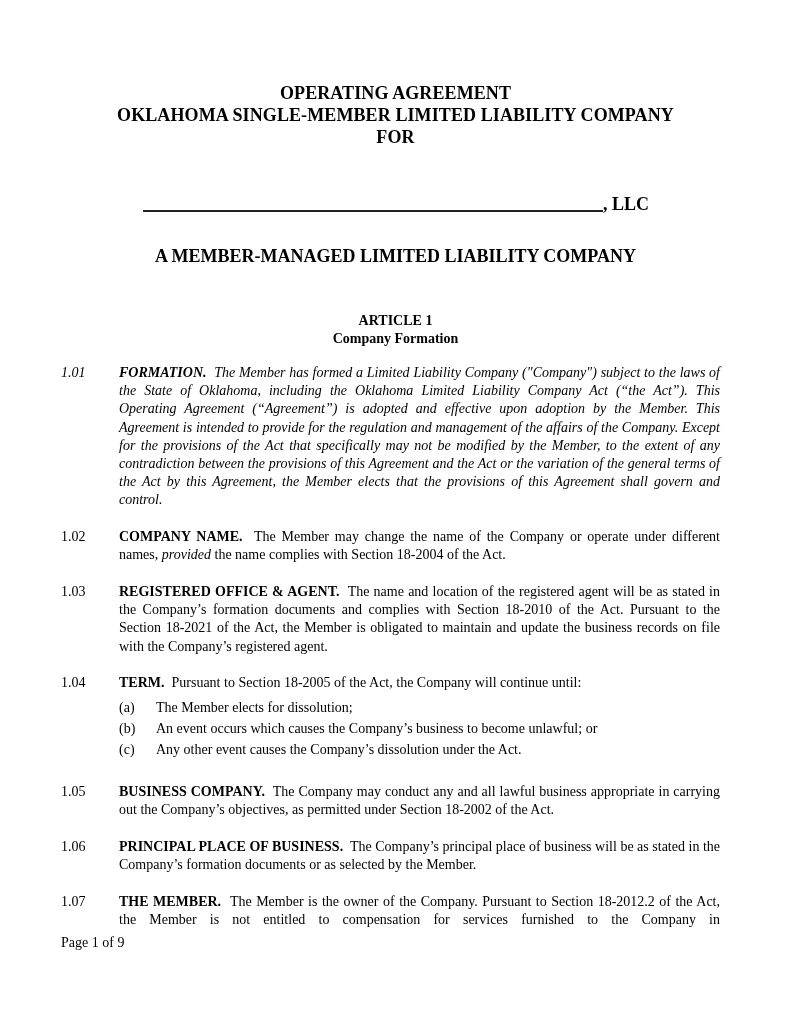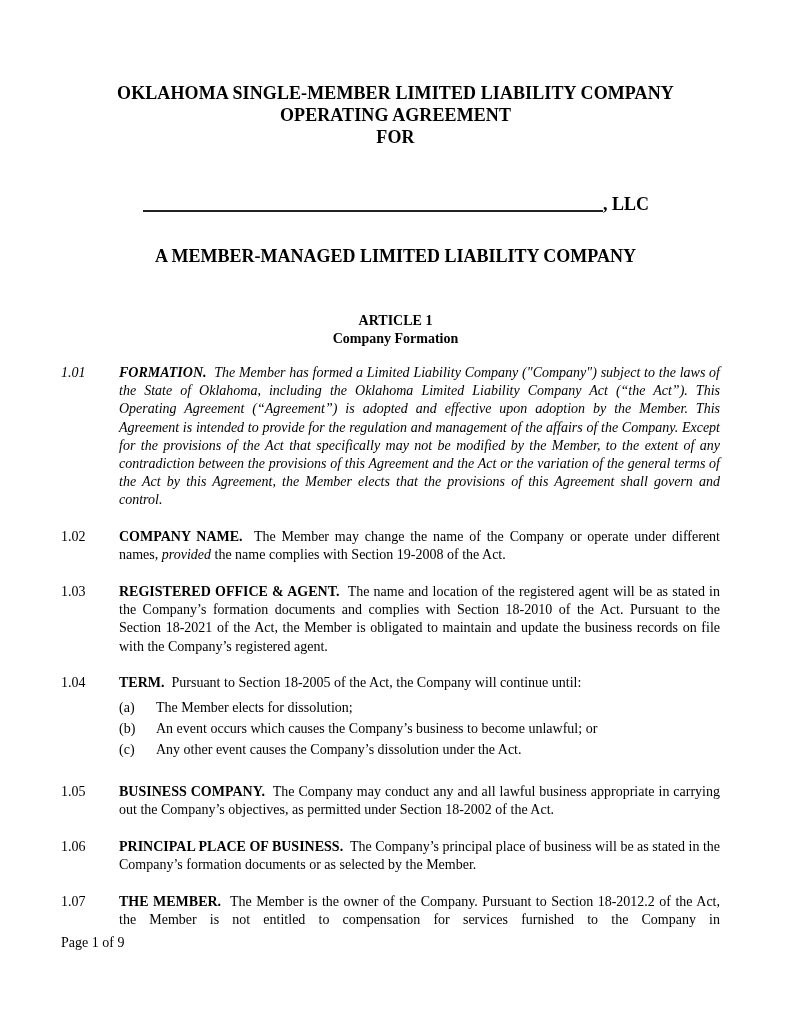--- a/index.html
+++ b/index.html
@@ -123,22 +123,22 @@
       justify-content: space-between;
     }
     em { font-style: italic; }
   </style>
 </head>
 <body>
 
 <div class="page">
 
   <div class="title-block">
+    <div>OPERATING AGREEMENT</div>
     <div>OKLAHOMA SINGLE-MEMBER LIMITED LIABILITY COMPANY</div>
-    <div>OPERATING AGREEMENT</div>
     <div>FOR</div>
   </div>
 
   <div class="llc-line">
     <span class="blank"></span>
       <span class="suffix">, LLC</span>
   </div>
 
   <div class="subtitle">A MEMBER-MANAGED LIMITED LIABILITY COMPANY</div>
 
@@ -150,21 +150,21 @@
   <div class="section" style="top:364px;font-style:italic;">
     <span class="num">1.01</span>
     <div class="body">
       <span class="heading">FORMATION.</span>&nbsp; <span>The Member has formed a Limited Liability Company ("Company") subject to the laws of the State of Oklahoma, including the Oklahoma Limited Liability Company Act (“the Act”). This Operating Agreement (“Agreement”) is adopted and effective upon adoption by the Member. This Agreement is intended to provide for the regulation and management of the affairs of the Company. Except for the provisions of the Act that specifically may not be modified by the Member, to the extent of any contradiction between the provisions of this Agreement and the Act or the variation of the general terms of the Act by this Agreement, the Member elects that the provisions of this Agreement shall govern and control.</span>
     </div>
   </div>
 
   <div class="section" style="top:528px;">
     <span class="num">1.02</span>
     <div class="body">
-      <span class="heading">COMPANY NAME.</span>&nbsp; <span>The Member may change the name of the Company or operate under different names,</span> <em>provided</em> <span>the name complies with Section 19-2008 of the Act.</span>
+      <span class="heading">COMPANY NAME.</span>&nbsp; <span>The Member may change the name of the Company or operate under different names,</span> <em>provided</em> <span>the name complies with Section 18-2004 of the Act.</span>
     </div>
   </div>
 
   <div class="section" style="top:583px;">
     <span class="num">1.03</span>
     <div class="body">
       <span class="heading">REGISTERED OFFICE &amp; AGENT.</span>&nbsp; <span>The name and location of the registered agent will be as stated in the Company’s formation documents and complies with Section 18-2010 of the Act. Pursuant to the Section 18-2021 of the Act, the Member is obligated to maintain and update the business records on file with the Company’s registered agent.</span>
     </div>
   </div>
 

